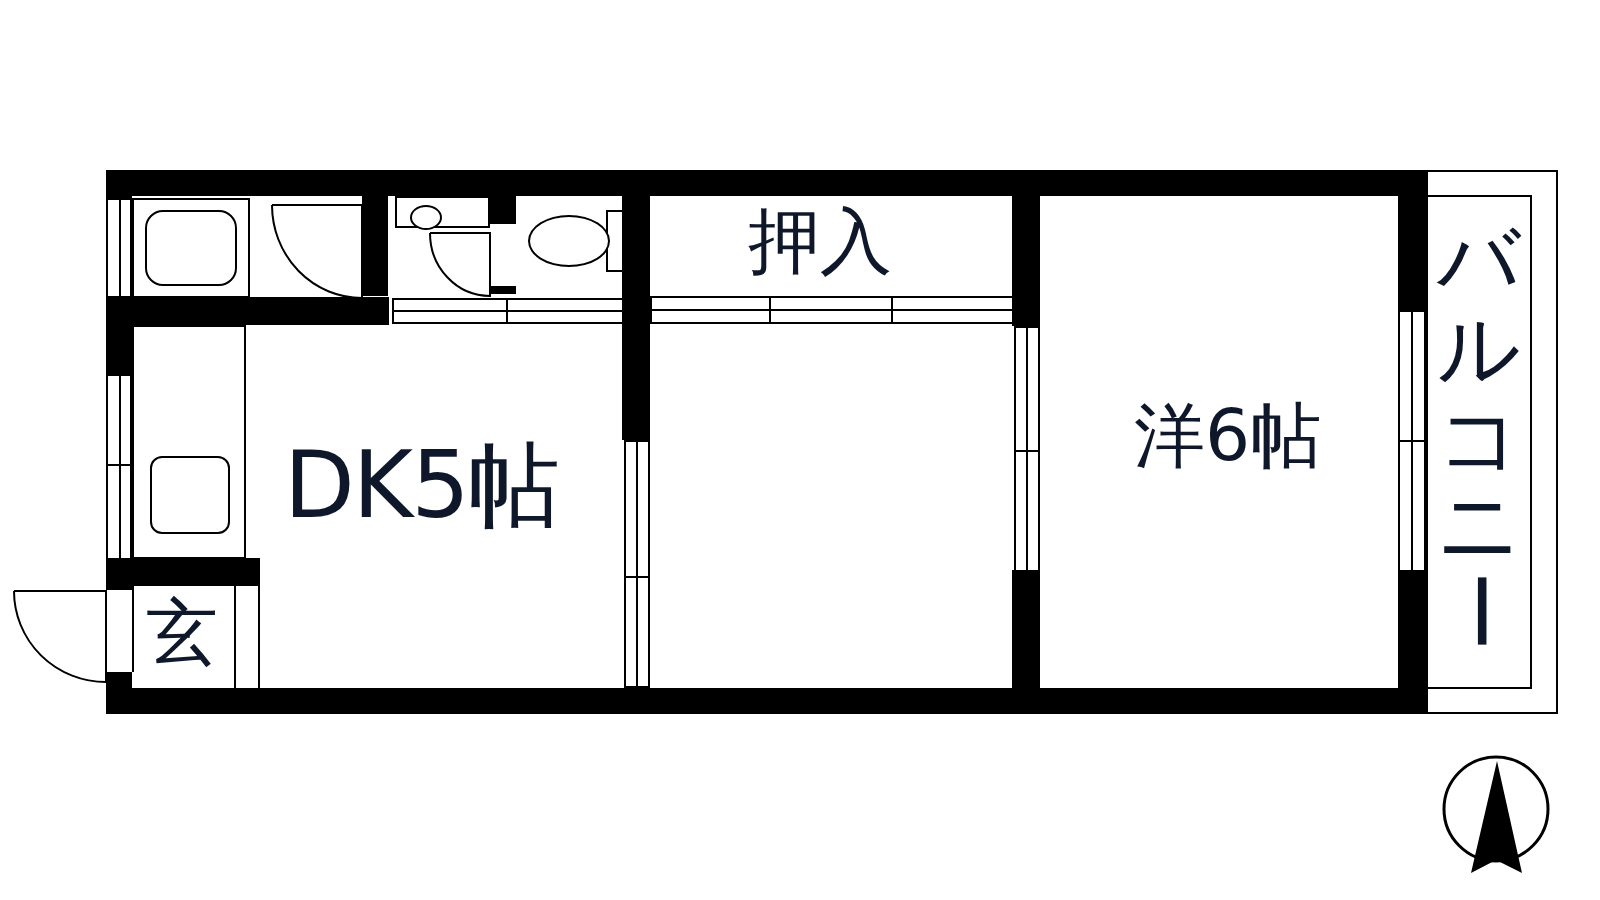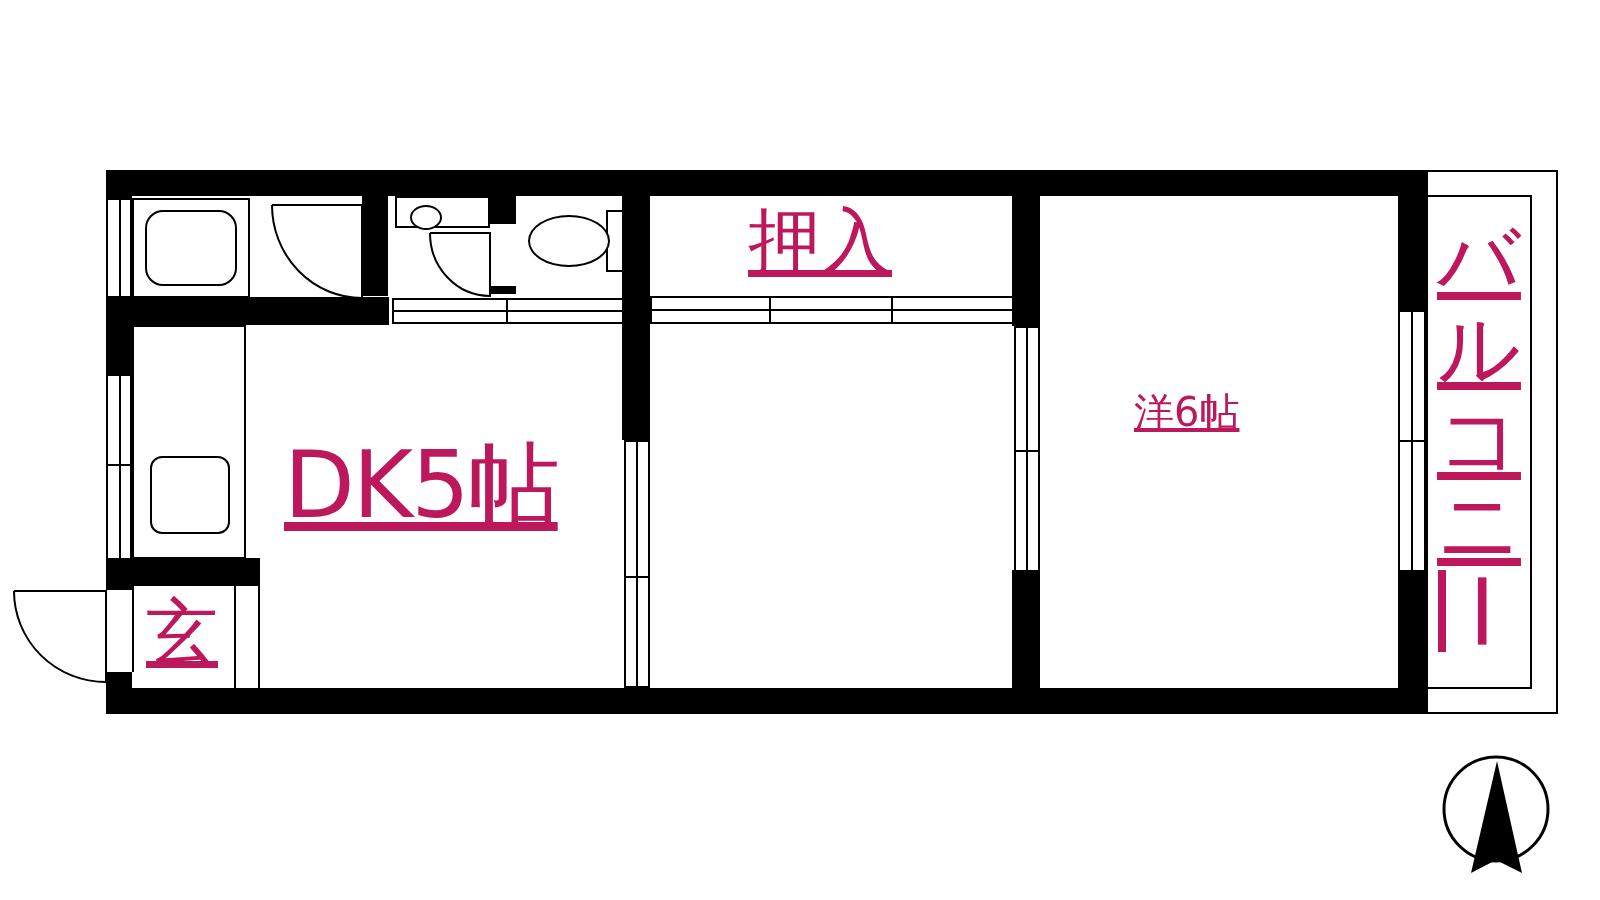--- a/index.html
+++ b/index.html
@@ -1,21 +1,21 @@
 <!DOCTYPE html>
 <html><head>
 <meta charset="utf-8">
 <style>
   html,body{margin:0;padding:0;background:#fff;}
   body{width:1600px;height:900px;position:relative;overflow:hidden;font-family:"DejaVu Sans",sans-serif;}
   .abs{position:absolute;}
   .wall{position:absolute;background:#000;}
   .ln{position:absolute;background:#000;}
   .box{position:absolute;border:2px solid #000;box-sizing:border-box;background:#fff;}
-  .label{position:absolute;color:#be185d;white-space:nowrap;line-height:1;text-decoration:underline;}
+  .label{position:absolute;color:#0f172a;white-space:nowrap;line-height:1;}
   svg{position:absolute;left:0;top:0;overflow:visible;}
 </style>
 </head>
 <body>
 
 <div class="abs" style="left:0;top:0;width:1600px;height:900px;">
 
   <div class="wall" style="left:106px;top:170px;width:1320px;height:26px;"></div>
   <div class="wall" style="left:106px;top:688px;width:1320px;height:26px;"></div>
   <div class="wall" style="left:106px;top:170px;width:26px;height:30px;"></div>
@@ -81,21 +81,21 @@
   <svg width="1600" height="900">
     <path d="M 272 205 L 362 205 L 362 298 A 90 93 0 0 1 272 205" fill="none" stroke="#000" stroke-width="2"></path>
     <path d="M 430 233 L 490 233 L 490 296 A 60 63 0 0 1 430 233" fill="none" stroke="#000" stroke-width="2"></path>
     <path d="M 14 591 L 106 591 L 106 682 A 92 91 0 0 1 14 591" fill="none" stroke="#000" stroke-width="2"></path>
   </svg>
 
   <div class="box" style="left:1426px;top:170px;width:132px;height:544px;"></div>
   <div class="box" style="left:1426px;top:195px;width:106px;height:494px;"></div>
 
   <div class="label" style="left:284px;top:440px;font-size:92px;letter-spacing:-2px;">DK5帖</div>
-  <div class="label" style="left:1134px;top:392px;font-size:40px;">洋6帖</div>
+  <div class="label" style="left:1134px;top:400px;font-size:71px;">洋6帖</div>
   <div class="label" style="left:748px;top:205px;font-size:72px;">押入</div>
   <div class="label" style="left:146px;top:596px;font-size:72px;">玄</div>
 
   <div class="abs" style="left:1432px;top:218px;width:94px;display:flex;flex-direction:column;align-items:center;">
     <span class="label" style="position:static;font-size:82px;">バ</span>
     <span class="label" style="position:static;font-size:82px;margin-top:8px;">ル</span>
     <span class="label" style="position:static;font-size:82px;margin-top:8px;">コ</span>
     <span class="label" style="position:static;font-size:82px;margin-top:4px;">ニ</span>
     <span class="label" style="position:static;font-size:82px;margin-top:4px;transform:rotate(90deg);">ー</span>
   </div>

